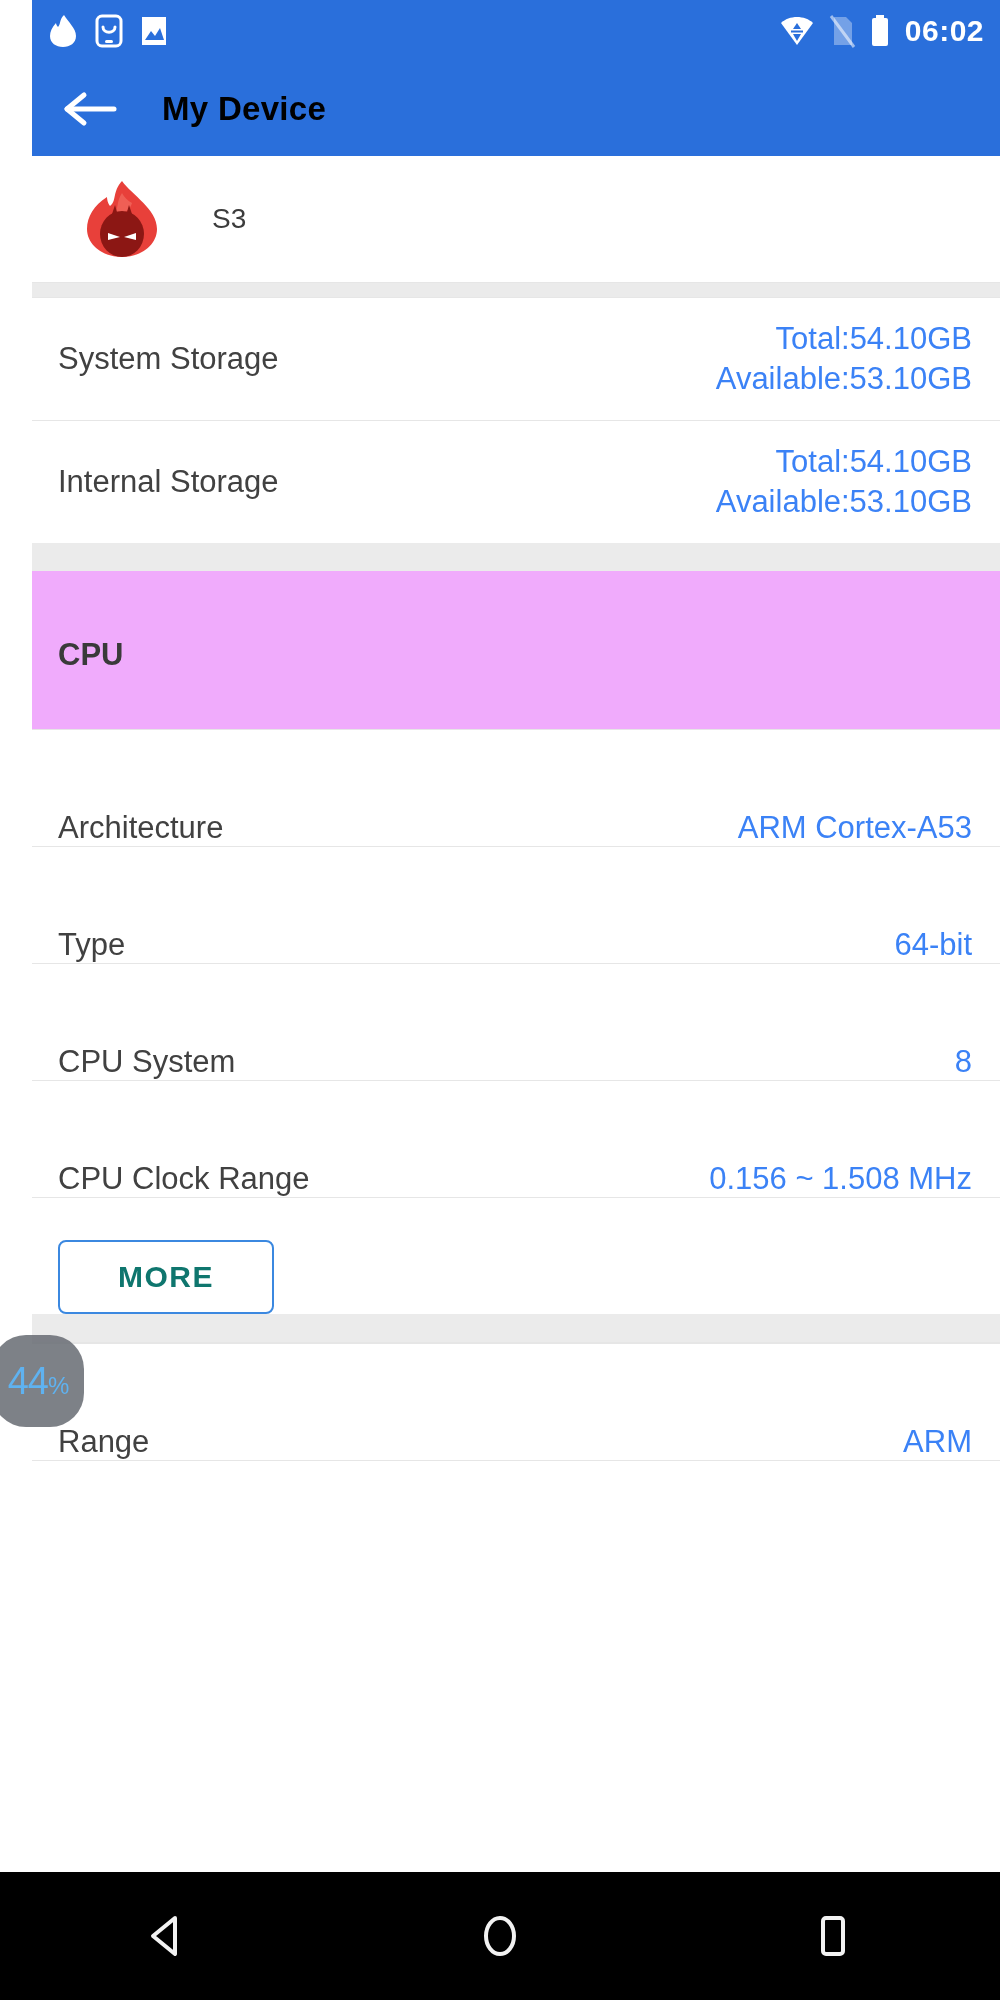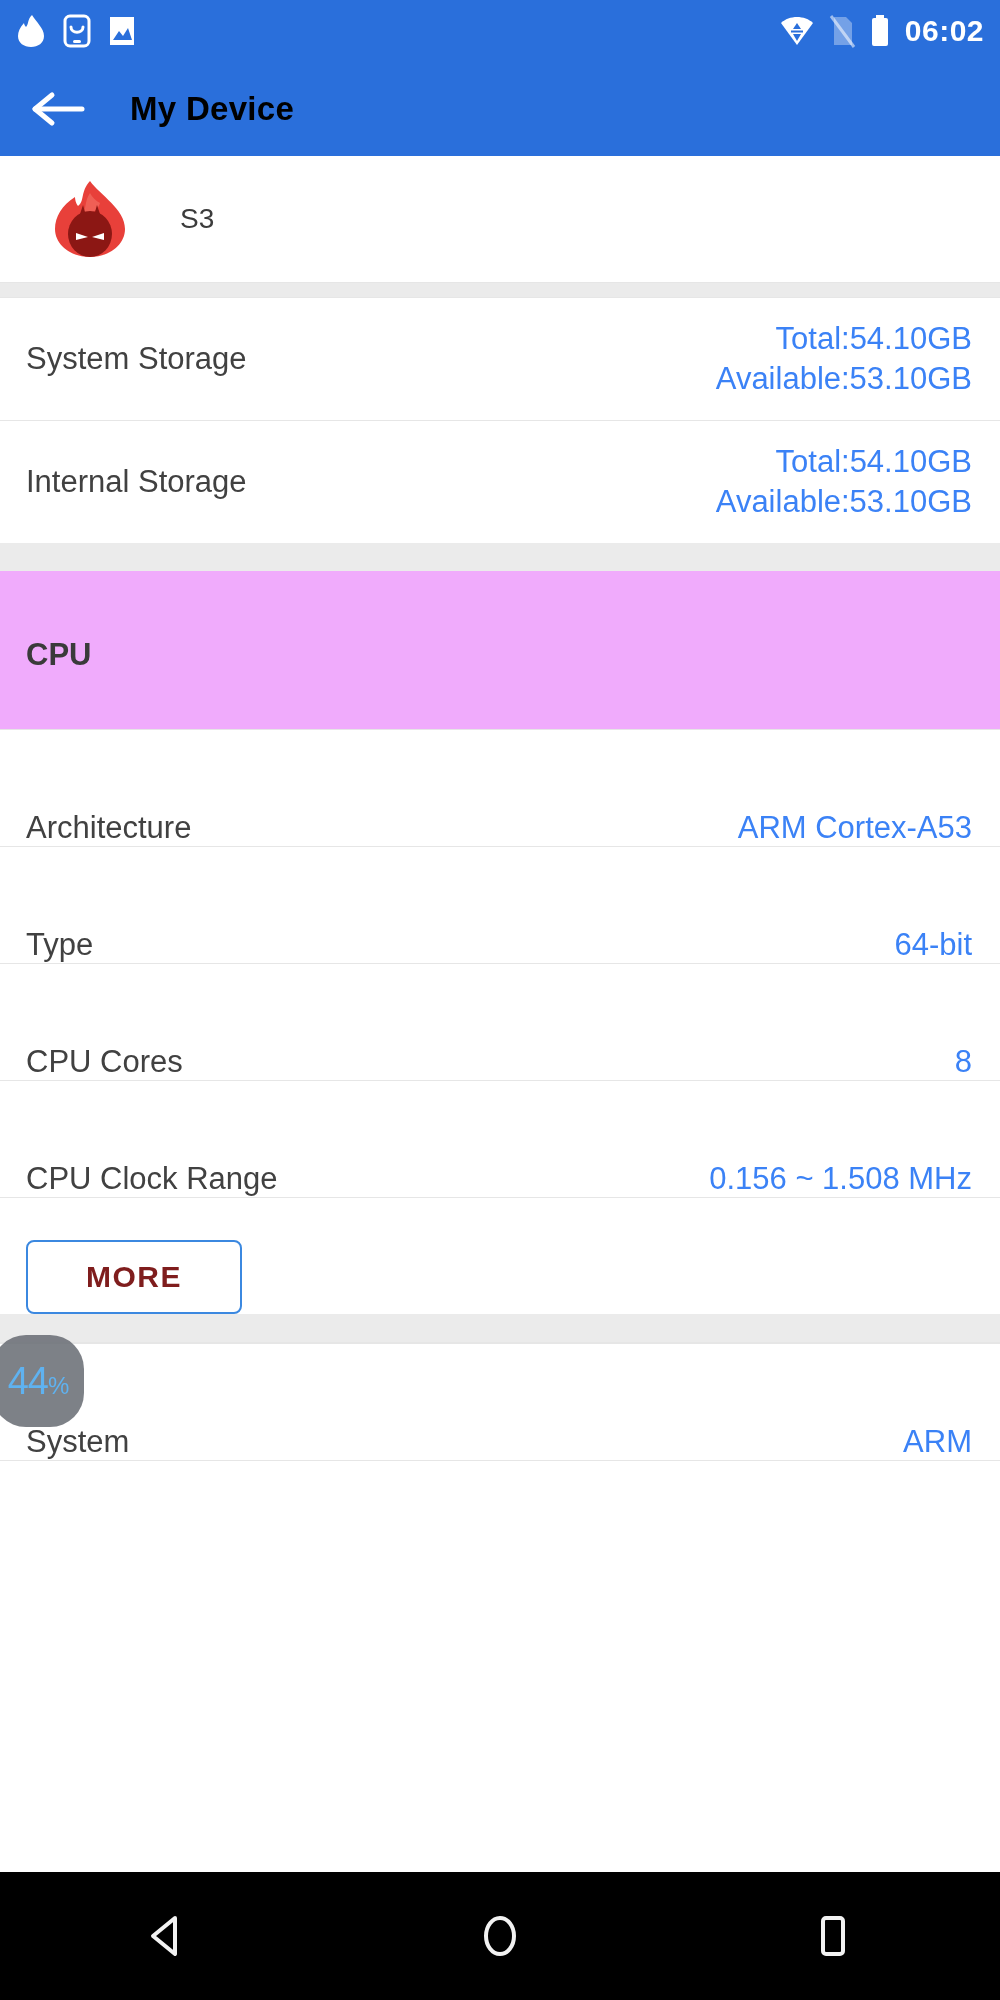--- a/index.html
+++ b/index.html
@@ -2,21 +2,21 @@
 <html><head>
 <meta charset="utf-8">
 <style>
   * { margin:0; padding:0; box-sizing:border-box; }
   html, body {
     width:1000px; height:2000px;
     background:#ffffff;
     font-family:"Liberation Sans", sans-serif;
     overflow:hidden;
   }
-  #screen { position:relative; width:1000px; height:2000px; background:#ffffff; }
+  #screen { position:relative; width:1000px; height:2000px; background:#ffffff;padding-left:32px; }
 
   
   .statusbar {
     height:62px; background:#2a6fdb;
     display:flex; align-items:center; justify-content:space-between;
     padding:0 16px;
   }
   .sb-left, .sb-right { display:flex; align-items:center; }
   .sb-left > * { margin-right:16px; }
   .sb-right > * { margin-left:13px; }
@@ -62,21 +62,21 @@
   .row-value .vline { display:block; line-height:1.30; white-space:nowrap; }
 
   .section-title {
     font-size:31px; font-weight:bold; color:#3a3a3a;
     padding:66px 0 56px 26px; background:#f0abfc;
   }
 
   
   .more-btn {
     border:2px solid #3b88e0; border-radius:8px;
-    color:#7f1d1d; font-size:30px; font-weight:bold;
+    color:#0f766e; font-size:30px; font-weight:bold;
     letter-spacing:1.5px;
     padding:18px 58px; background:#fff;
     margin-right:4px;
   }
 
   
   .cpu-badge {
     position:absolute; left:-8px; top:1335px;
     width:92px; height:92px; border-radius:34px;
     background:#6c7077; opacity:0.88;
@@ -188,42 +188,42 @@
   </div>
   <div class="hairline"></div>
 
   <div class="row row-h2">
     <span class="row-label">Type</span>
     <span class="row-value">64-bit</span>
   </div>
   <div class="hairline"></div>
 
   <div class="row row-h2">
-    <span class="row-label">CPU Cores</span>
+    <span class="row-label">CPU System</span>
     <span class="row-value">8</span>
   </div>
   <div class="hairline"></div>
 
   <div class="row row-h2">
     <span class="row-label">CPU Clock Range</span>
     <span class="row-value">0.156 ~ 1.508 MHz</span>
   </div>
   <div class="hairline"></div>
 
   <div class="row row-h2">
     <button class="more-btn">MORE</button>
   </div>
 
   <div class="gap-band"></div>
   <div class="hairline"></div>
 
   <div class="hairline"></div>
 
   <div class="row row-h2">
-    <span class="row-label">System</span>
+    <span class="row-label">Range</span>
     <span class="row-value">ARM</span>
   </div>
   <div class="hairline"></div>
 
   <div class="cpu-badge">
     <span class="cpu-badge-text">
       <span>44</span><span class="pct">%</span>
     </span>
   </div>
 

